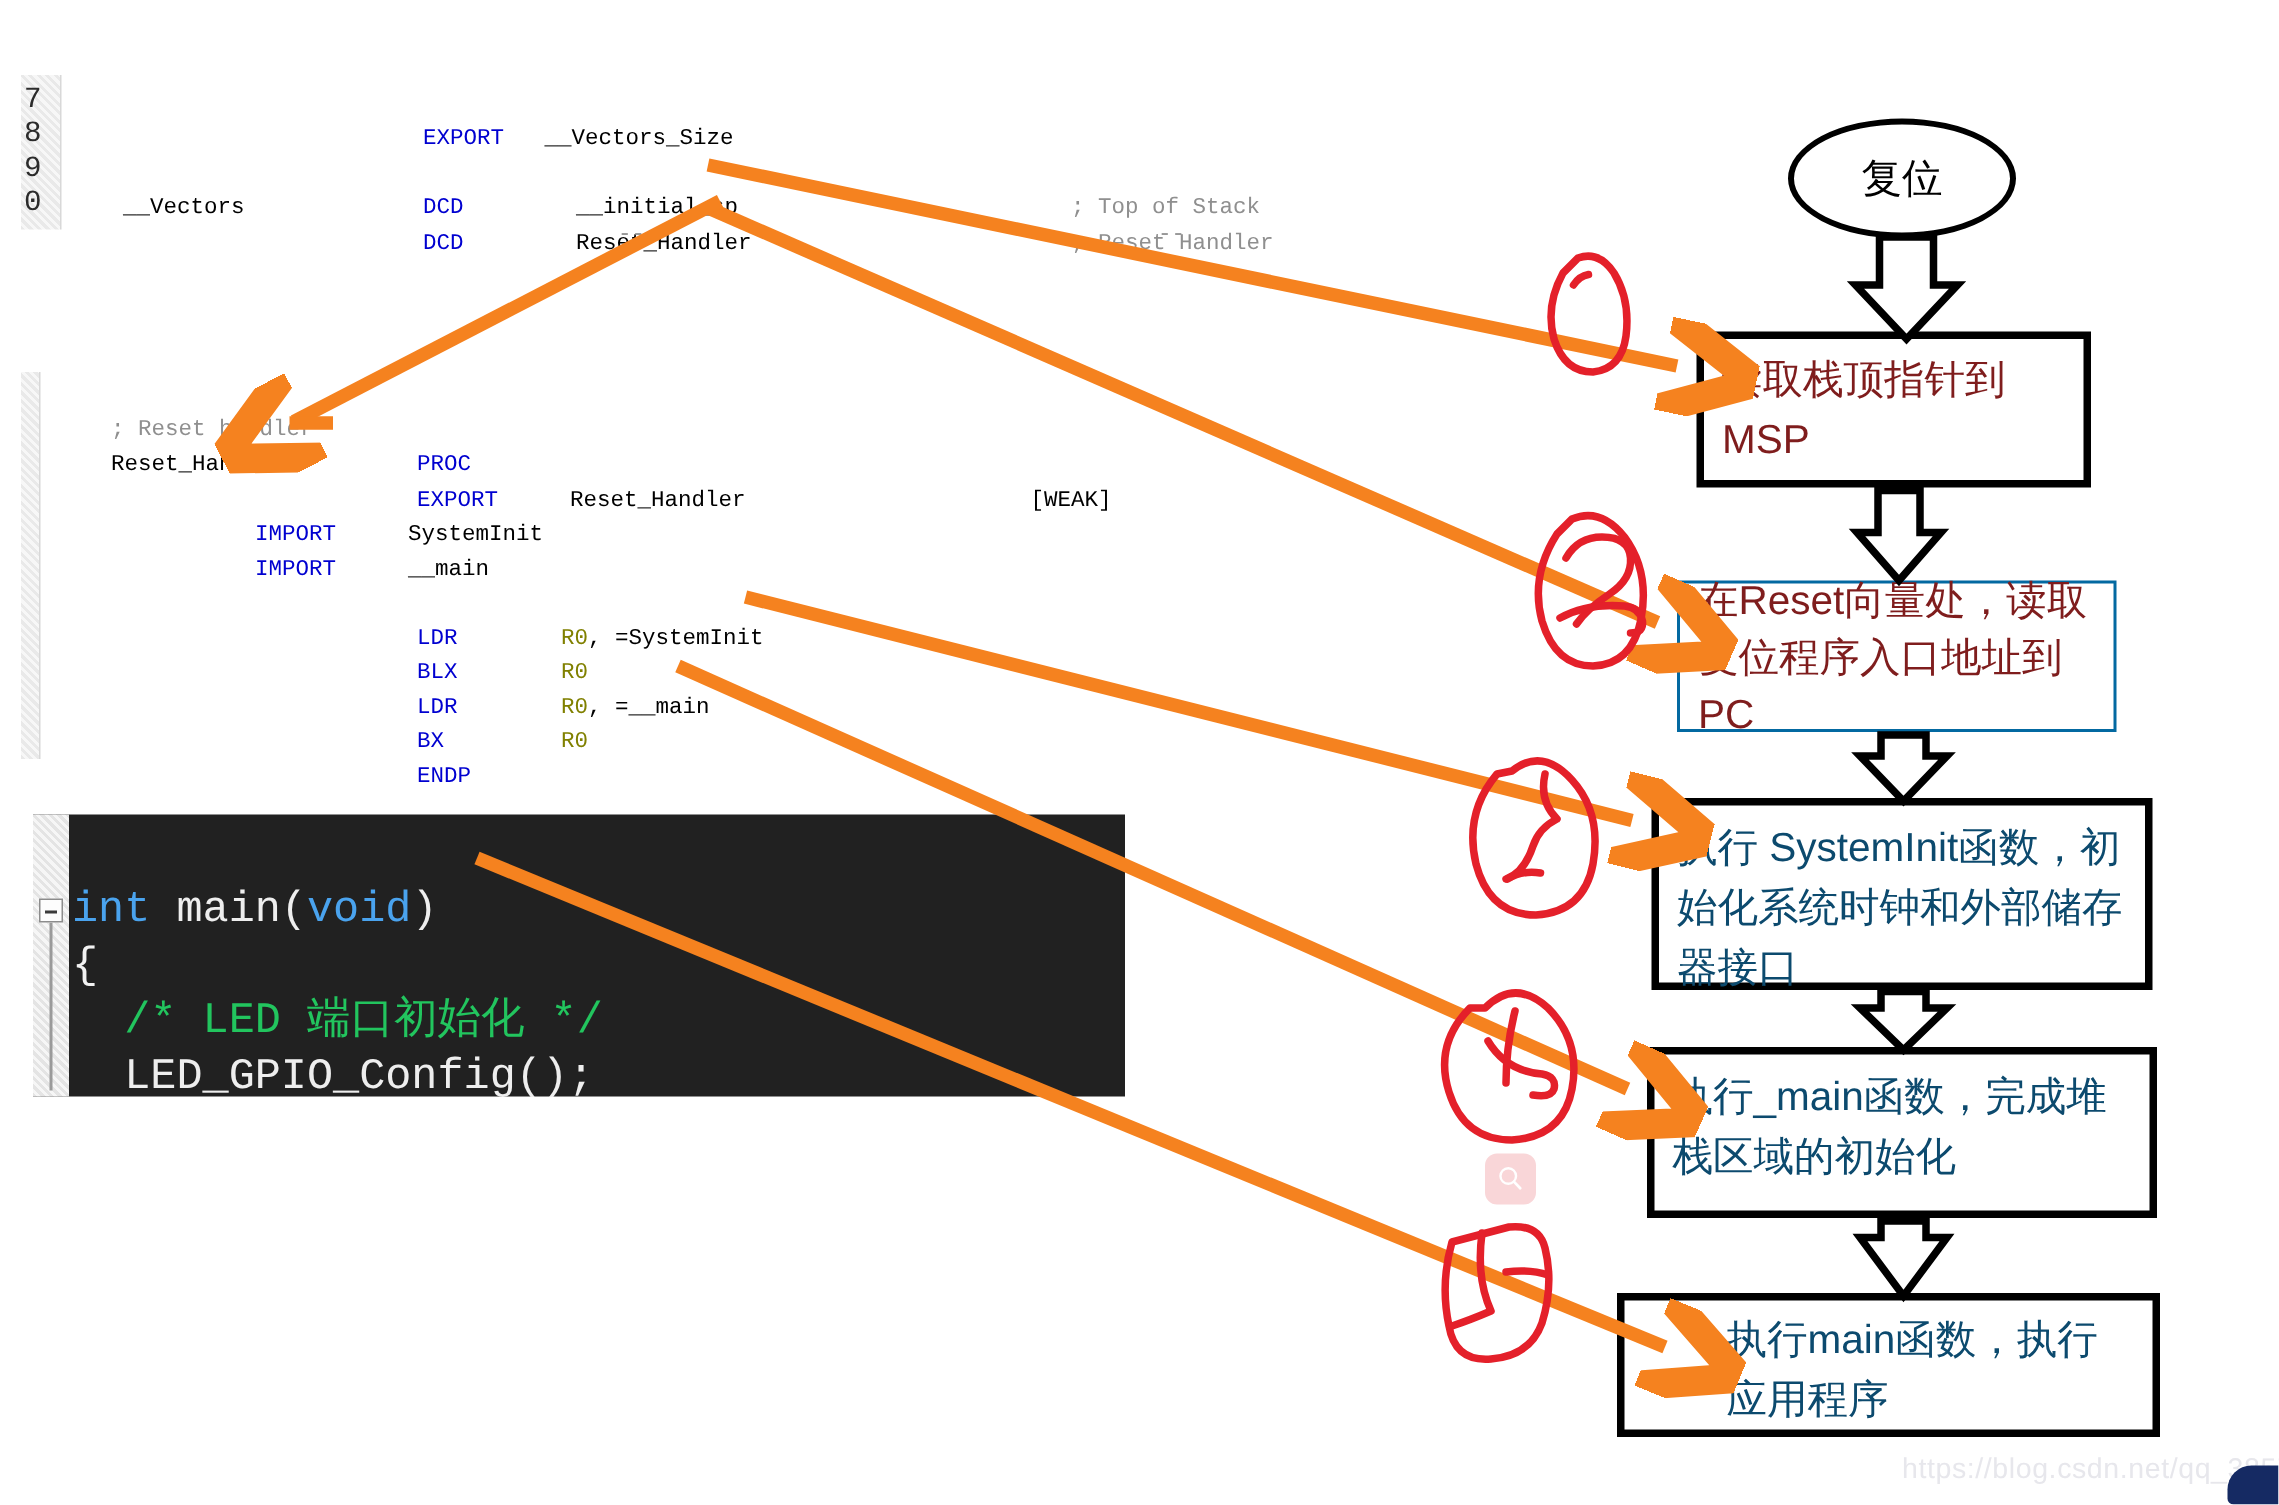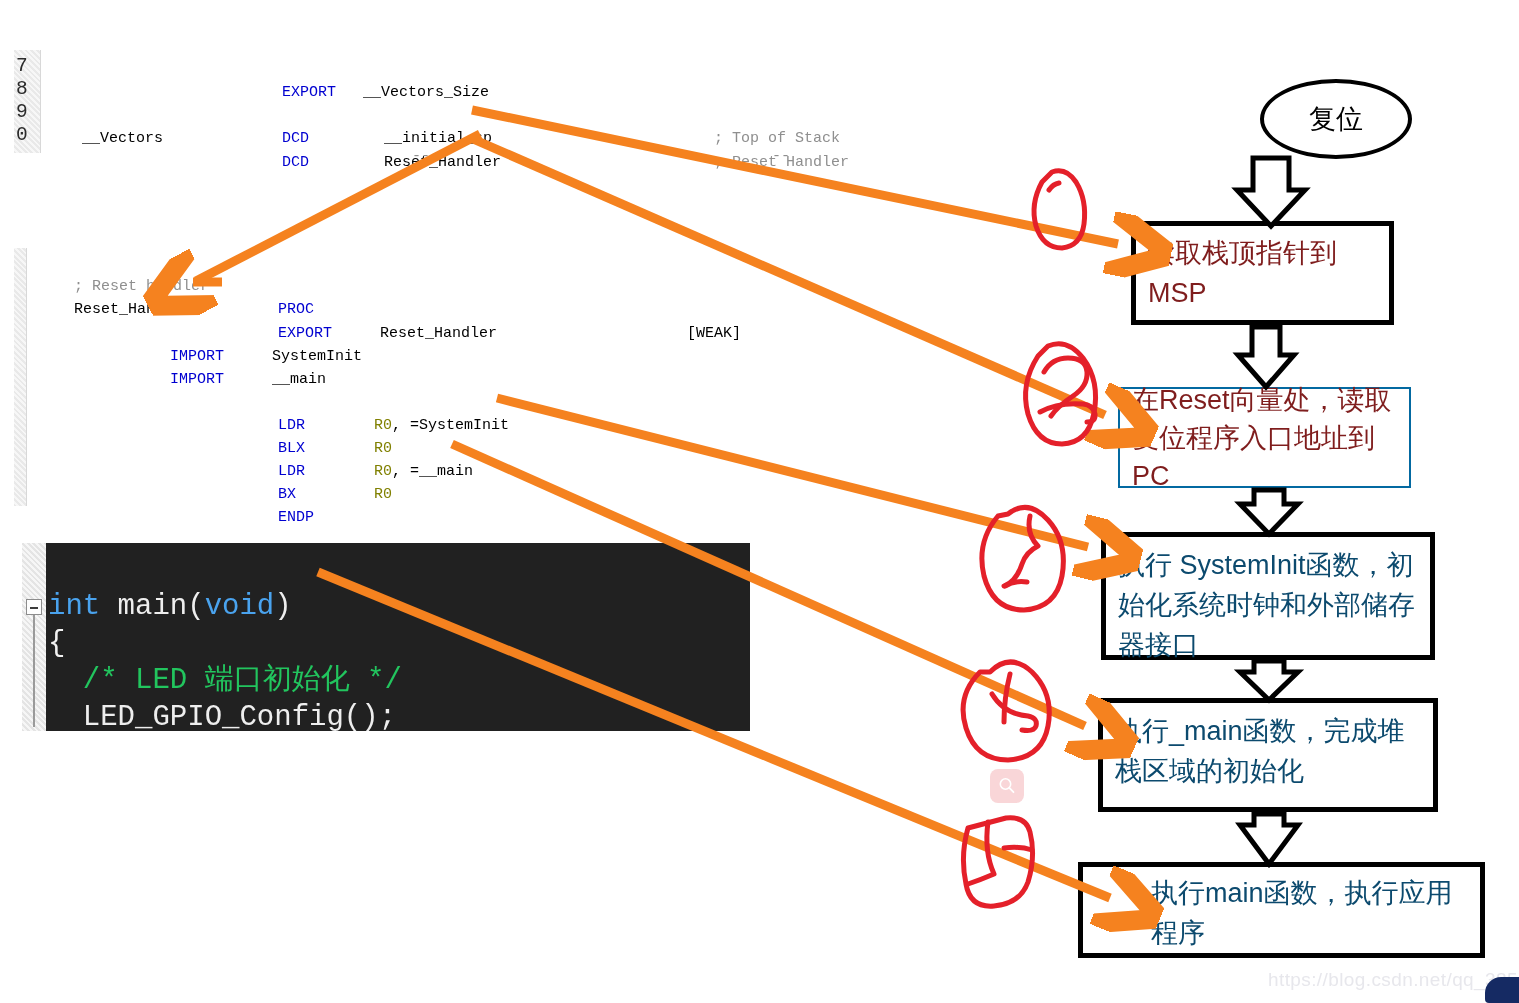--- a/index.html
+++ b/index.html
@@ -229,41 +229,41 @@
     <div class="fold-line" style="top:72px;height:112px;"></div>
     <div class="fold-box" style="top:56px;"></div>
     <div class="c-code" style="top:8px;">
 <span><span class="c-blue">int</span><span class="c-white"> main</span><span class="c-white">(</span><span class="c-blue">void</span><span class="c-white">)</span></span>
 <span class="c-brace">{</span>
 <span class="c-cyan">  /* LED 端口初始化 */</span>
 <span class="c-white">  LED_GPIO_Config();</span>
     </div>
   </div>
 
-  <div class="fc-oval" style="left:1260px;top:79px;width:152px;height:80px;">
+  <div class="fc-oval" style="left:1192px;top:79px;width:152px;height:80px;">
     <span>复位</span>
   </div>
 
   <div class="fc-box black" style="left:1131px;top:221px;width:263px;height:104px;justify-content:center;">
     <span class="fc-text blk">读取栈顶指针到MSP</span>
   </div>
 
   <div class="fc-box red" style="left:1118px;top:387px;width:293px;height:101px;">
     <span class="fc-text blk" style="line-height:38px;">在Reset向量处，读取复位程序入口地址到PC</span>
   </div>
 
   <div class="fc-box black" style="left:1101px;top:532px;width:334px;height:128px;align-items:flex-start;padding-top:8px;">
     <span class="fc-text red">执行 SystemInit函数，初始化系统时钟和外部储存器接口</span>
   </div>
 
   <div class="fc-box black" style="left:1098px;top:698px;width:340px;height:114px;align-items:flex-start;padding-top:8px;">
     <span class="fc-text red">执行_main函数，完成堆栈区域的初始化</span>
   </div>
 
-  <div class="fc-box black" style="left:1078px;top:862px;width:407px;height:96px;align-items:flex-start;padding-top:6px;">
+  <div class="fc-box black" style="left:1078px;top:862px;width:362px;height:96px;align-items:flex-start;padding-top:6px;">
     <span class="fc-text red" style="padding-left:56px;">执行main函数，执行应用程序</span>
   </div>
 
   <svg class="overlay" viewBox="0 0 1519 1003">
     <defs>
       <marker id="ohead" markerWidth="7" markerHeight="7" refX="1" refY="3.5" orient="auto">
         <path d="M0,0 L7,3.5 L0,7" fill="none" stroke="#F5821F" stroke-width="2.2"></path>
       </marker>
     </defs>
 

